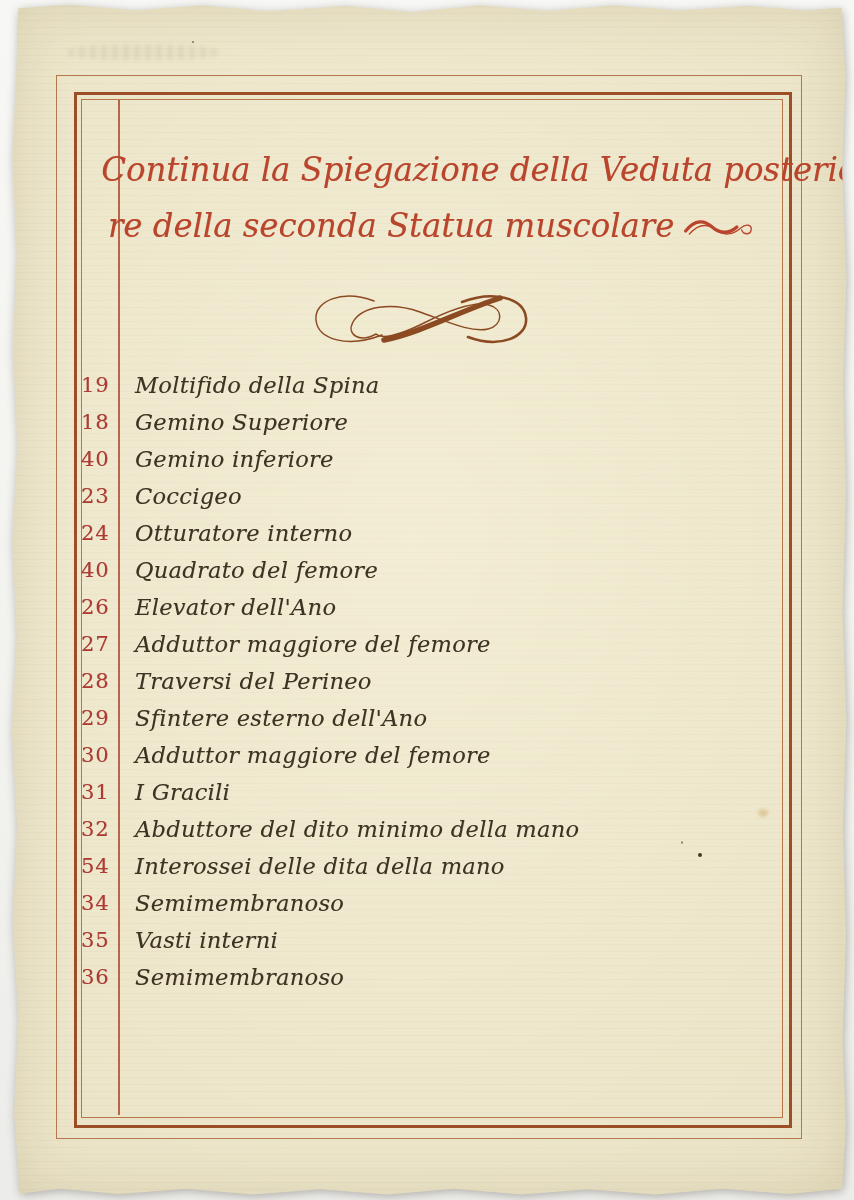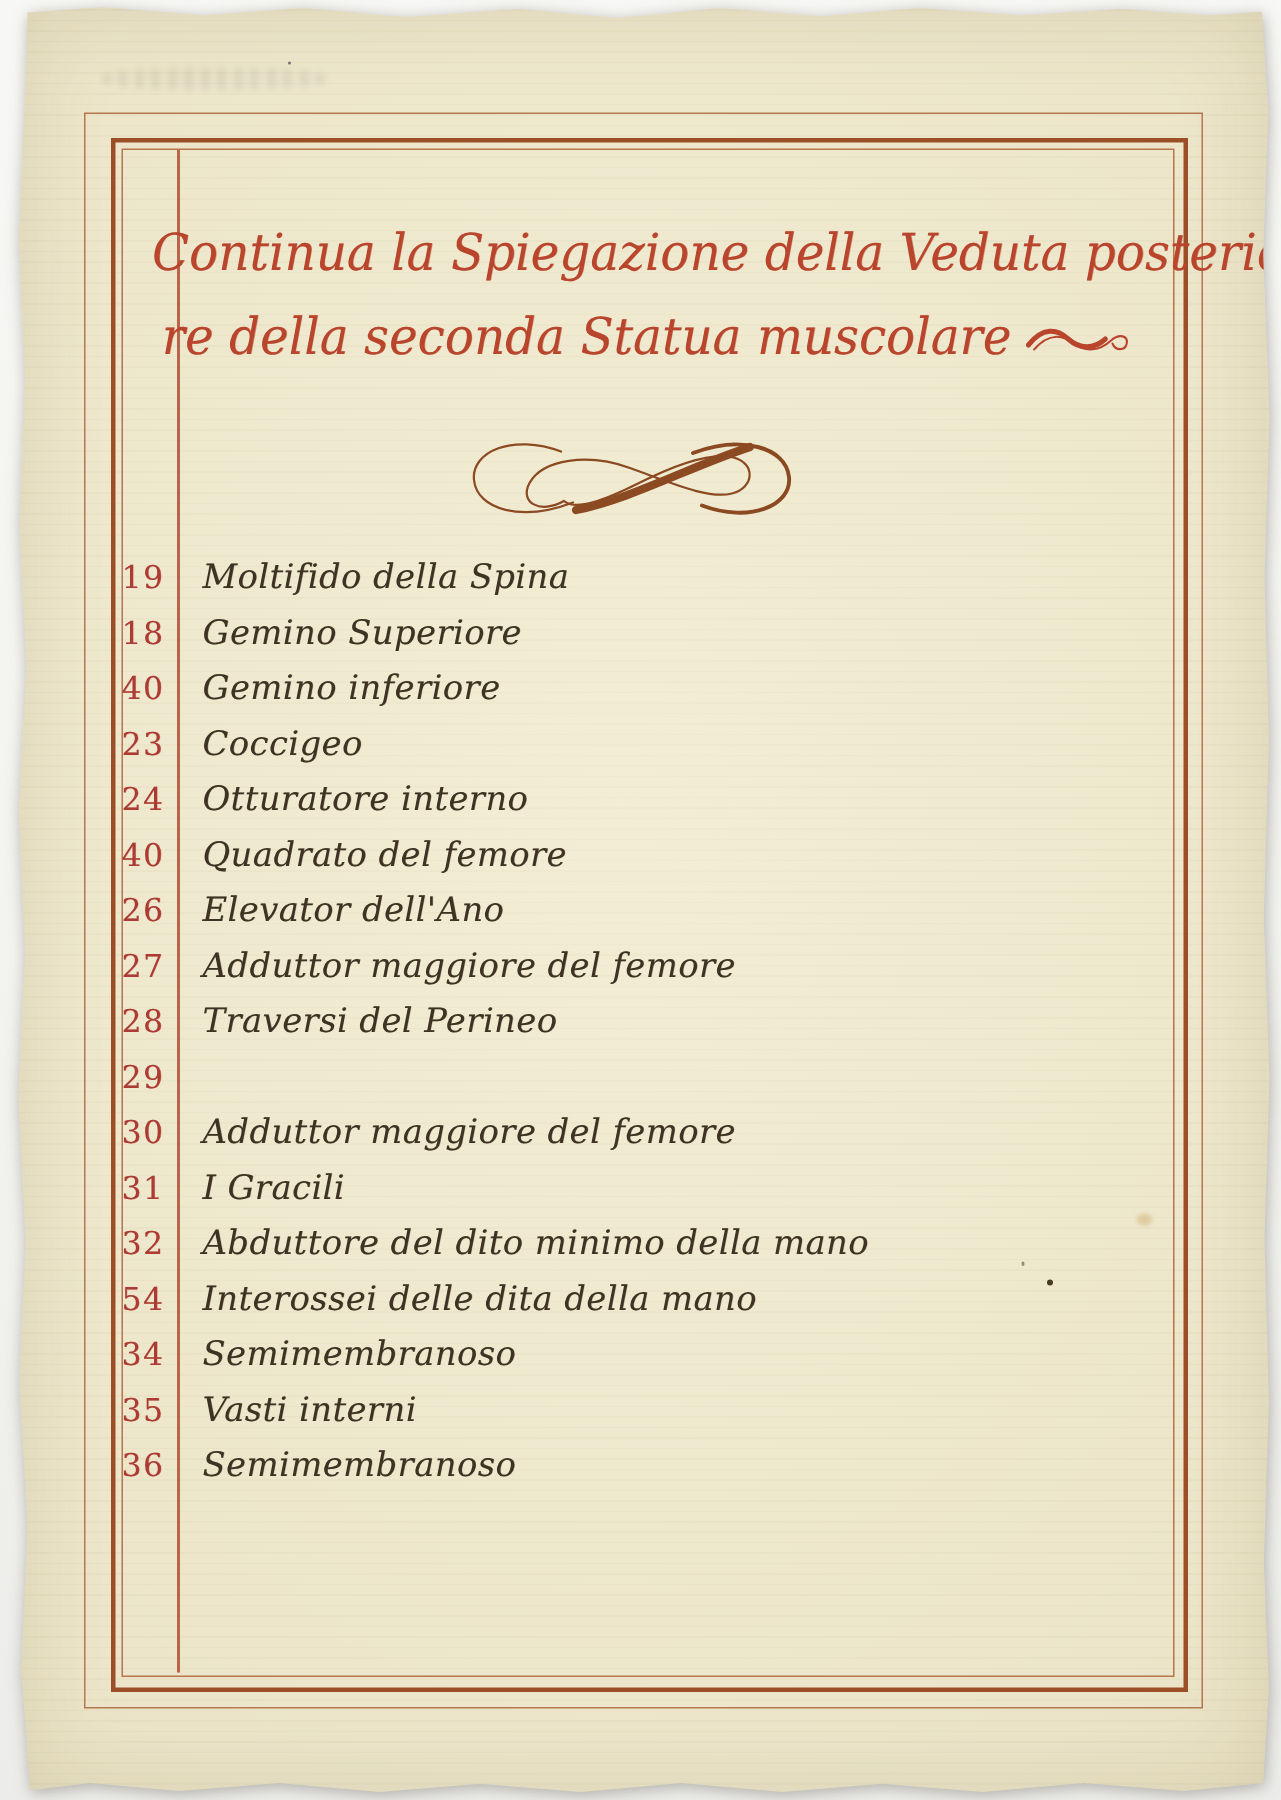--- a/index.html
+++ b/index.html
@@ -138,20 +138,21 @@
         <div class="row">
     <div class="row-num">27</div>
     <div class="row-label">Adduttor maggiore del femore</div>
   </div>
         <div class="row">
     <div class="row-num">28</div>
     <div class="row-label">Traversi del Perineo</div>
   </div>
         <div class="row">
     <div class="row-num">29</div>
+    <div class="row-label">Sfintere esterno dell'Ano</div>
   </div>
         <div class="row">
     <div class="row-num">30</div>
     <div class="row-label">Adduttor maggiore del femore</div>
   </div>
         <div class="row">
     <div class="row-num">31</div>
     <div class="row-label">I Gracili</div>
   </div>
         <div class="row">

